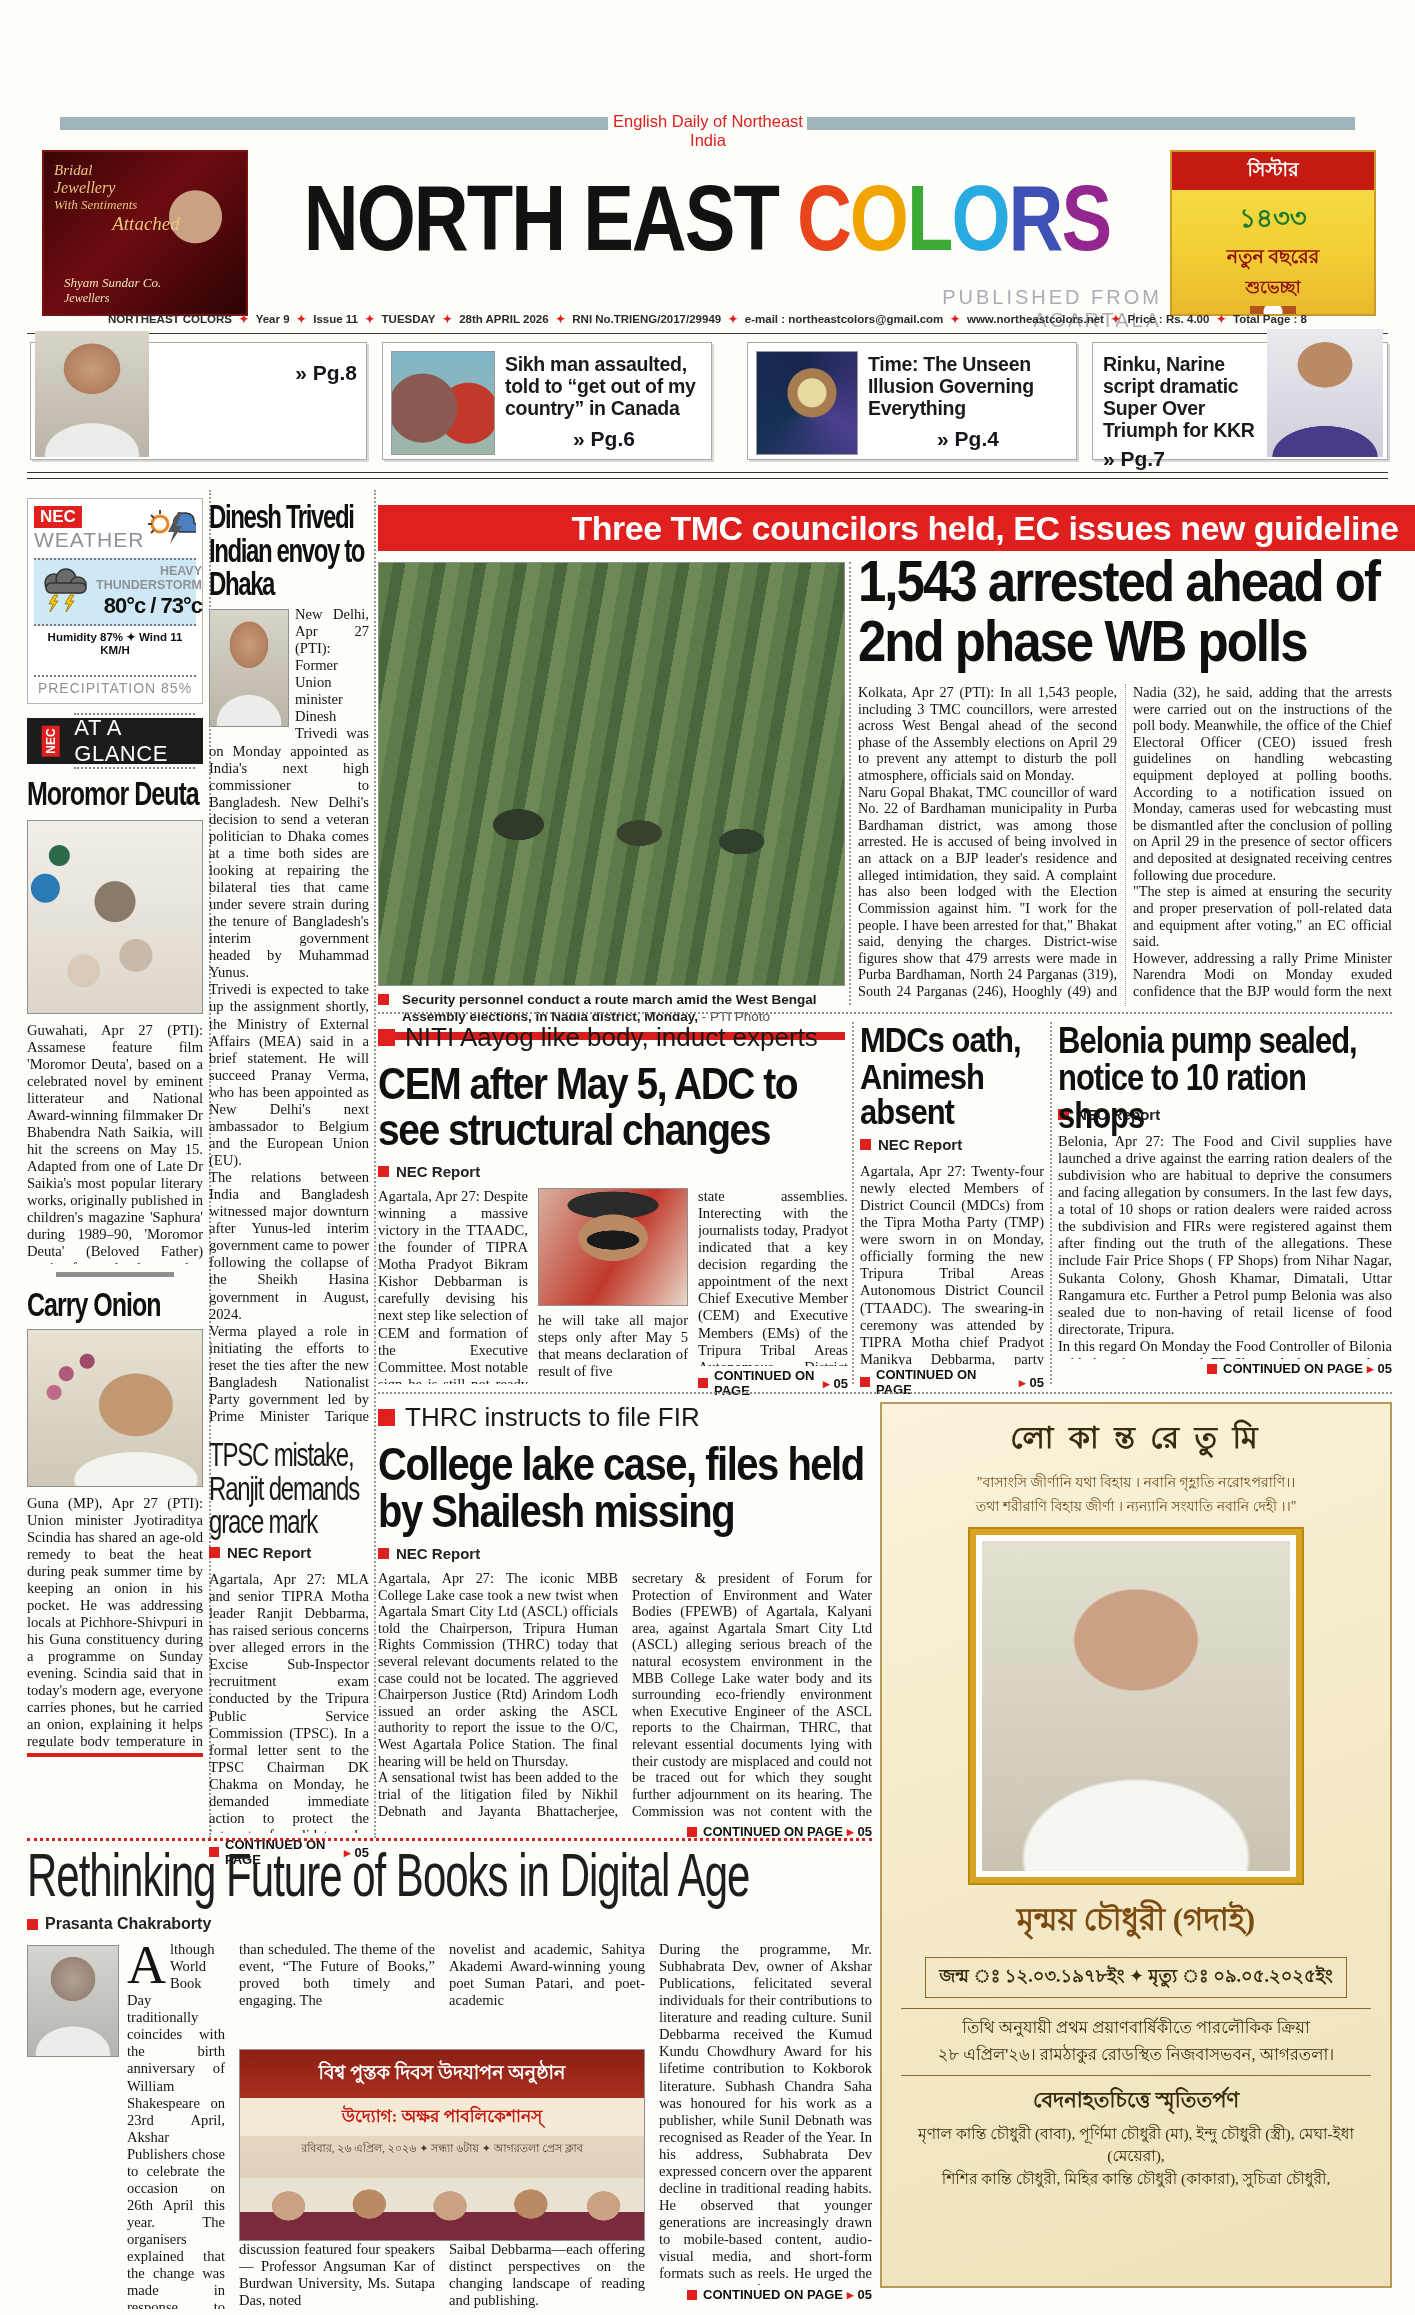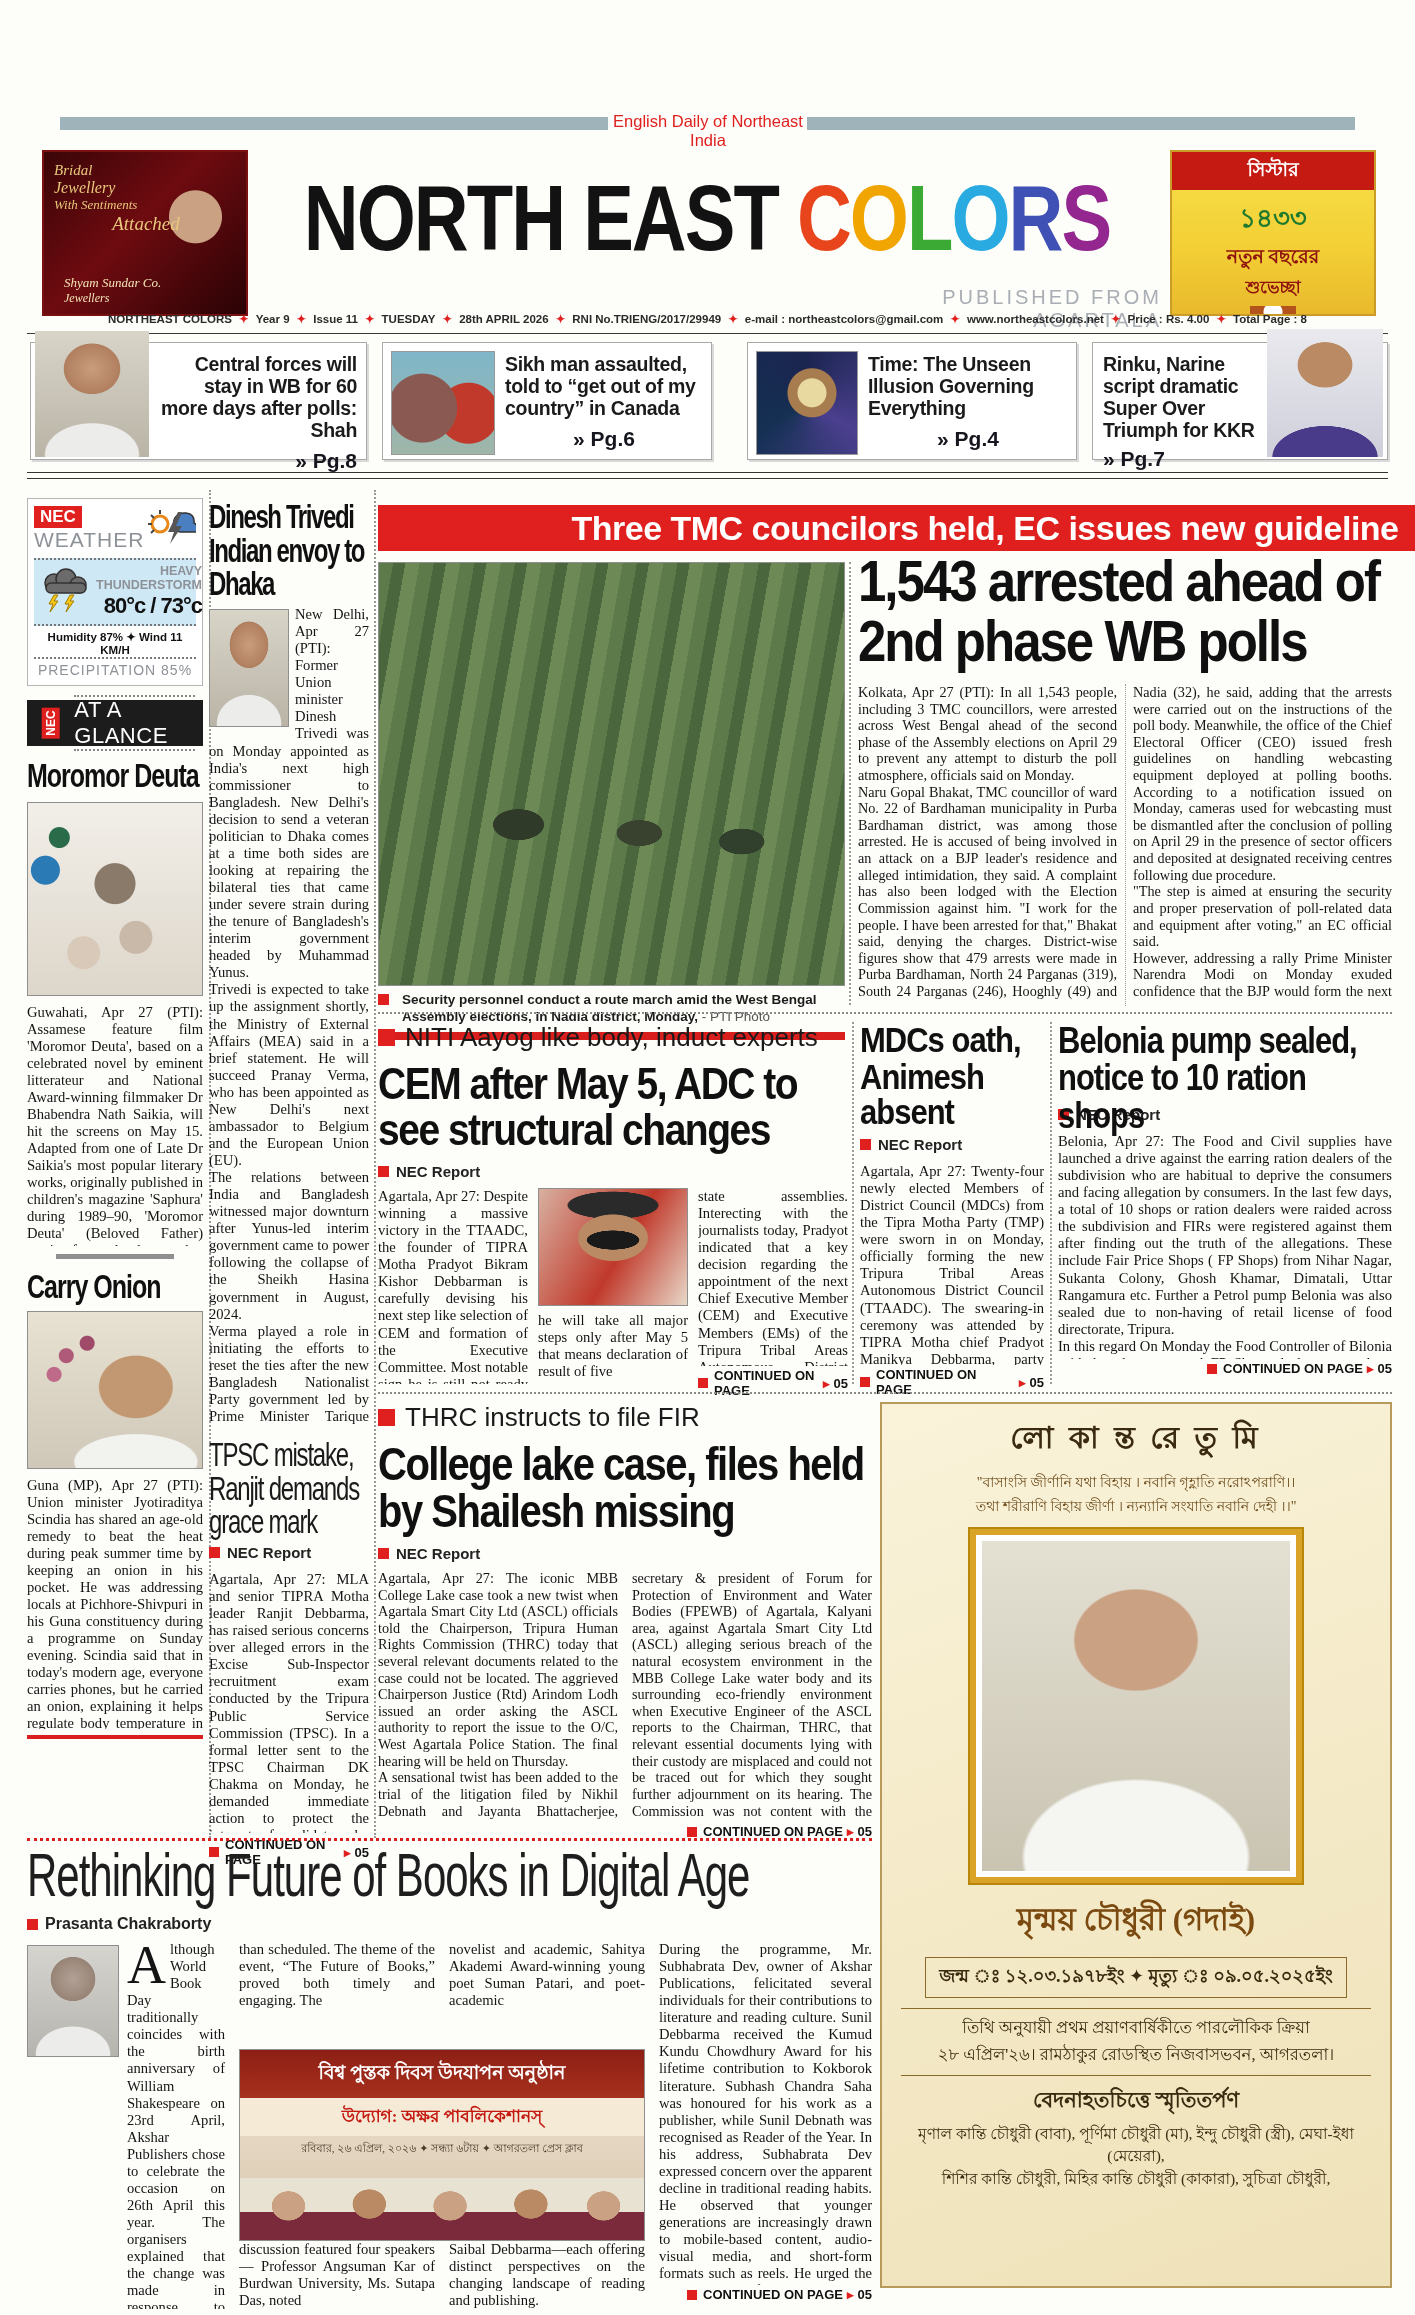--- a/index.html
+++ b/index.html
@@ -86,21 +86,20 @@
   <span>Price : Rs. 4.00</span>
     <span style="color:#e0201e;">✦</span>
   <span>Total Page : 8</span>
 </div>
 <div class="abs" style="left:27px;top:333px;width:1361px;border-top:1.5px solid #3a3a3a;"></div>
 
 <div class="abs" style="left:0;top:342px;width:1415px;height:122px;">
   <div class="teaser" style="left:30px;width:337px;">
     <div class="face" style="position:absolute;left:4px;top:-12px;width:114px;height:126px;"></div>
     <div style="position:absolute;left:128px;top:10px;width:198px;text-align:right;">
-      <div class="teaser-h">Central forces will stay in WB for 60 more days after polls: Shah</div>
       <div class="pgref" style="margin-top:8px;">» Pg.8</div>
     </div>
   </div>
   <div class="teaser" style="left:382px;width:330px;">
     <div style="position:absolute;left:8px;top:8px;width:102px;height:102px;border:1px solid #999;background:radial-gradient(circle at 30% 55%,#8a5a52 0 34px,rgba(0,0,0,0) 35px),radial-gradient(circle at 75% 60%,#c0392b 0 30px,rgba(0,0,0,0) 31px),linear-gradient(#7fb6c9,#9fb6a8);"></div>
     <div style="position:absolute;left:122px;top:10px;width:198px;">
       <div class="teaser-h">Sikh man assaulted, told to “get out of my country” in Canada</div>
       <div class="pgref" style="margin-top:8px;text-align:center;">» Pg.6</div>
     </div>
   </div>
@@ -155,21 +154,21 @@
             <path d="M16 28 l-5 9 4 0 -3 8 8-11 -4 0 4-6z" fill="#f5c518" stroke="#a77c00" stroke-width="1"></path>
             <path d="M32 28 l-5 9 4 0 -3 8 8-11 -4 0 4-6z" fill="#f5c518" stroke="#a77c00" stroke-width="1"></path>
           </svg>
       </span>
       <div style="flex:1;text-align:right;">
         <div class="sans" style="font-size:12.5px;font-weight:bold;color:#8d9298;line-height:1.1;">HEAVY THUNDERSTORM</div>
         <div class="sans" style="font-size:22px;font-weight:bold;color:#111;letter-spacing:-1px;">80°c / 73°c</div>
       </div>
     </div>
     <div class="sans" style="margin-top:4px;text-align:center;font-size:11.5px;font-weight:bold;color:#111;">Humidity 87% ✦ Wind 11 KM/H</div>
-    <div class="sans" style="margin-top:1px;border-top:2px dotted #777;padding-top:3px;text-align:center;font-size:14px;color:#8d9298;letter-spacing:1px;">PRECIPITATION 85%</div>
+    <div class="sans" style="margin-top:19px;border-top:2px dotted #777;padding-top:3px;text-align:center;font-size:14px;color:#8d9298;letter-spacing:1px;">PRECIPITATION 85%</div>
   </div>
 
   <div style="margin-top:14px;background:#1c1c1c;height:46px;display:flex;align-items:center;gap:8px;padding:0 8px;">
     <span class="neclogo" style="font-size:12px;padding:2px 3px;transform:rotate(-90deg);">NEC</span>
     <span class="sans" style="color:#fff;font-size:22px;letter-spacing:0.5px;border-top:2px dotted #888;border-bottom:2px dotted #888;">AT A GLANCE</span>
   </div>
 
   <div class="hl tall" style="margin-top:14px;font-size:25px;height:34px;">Moromor Deuta</div>
   <div class="ph" style="margin-top:8px;height:194px;background:radial-gradient(circle at 18% 18%,#2a6b4a 0 10px,rgba(0,0,0,0) 11px),radial-gradient(circle at 32% 78%,#d9c9b8 0 16px,rgba(0,0,0,0) 17px),radial-gradient(circle at 62% 70%,#c9b9a8 0 16px,rgba(0,0,0,0) 17px),radial-gradient(circle at 50% 42%,#8a7a6a 0 20px,rgba(0,0,0,0) 21px),radial-gradient(circle at 10% 35%,#2a7ab5 0 14px,rgba(0,0,0,0) 15px),linear-gradient(#f2efe9,#ddd6ca);"></div>
   <p class="bt" style="margin:8px 0 0;height:242px;overflow:hidden;"><span class="lead">Guwahati, Apr 27 (PTI):</span> <span>Assamese feature film 'Moromor Deuta', based on a celebrated novel by eminent litterateur and National Award-winning filmmaker Dr Bhabendra Nath Saikia, will hit the screens on May 15. Adapted from one of Late Dr Saikia's most popular literary works, originally published in children's magazine 'Saphura' during 1989–90, 'Moromor Deuta' (Beloved Father) carries forward a legacy that has resonated deeply with readers across generations.</span></p>

